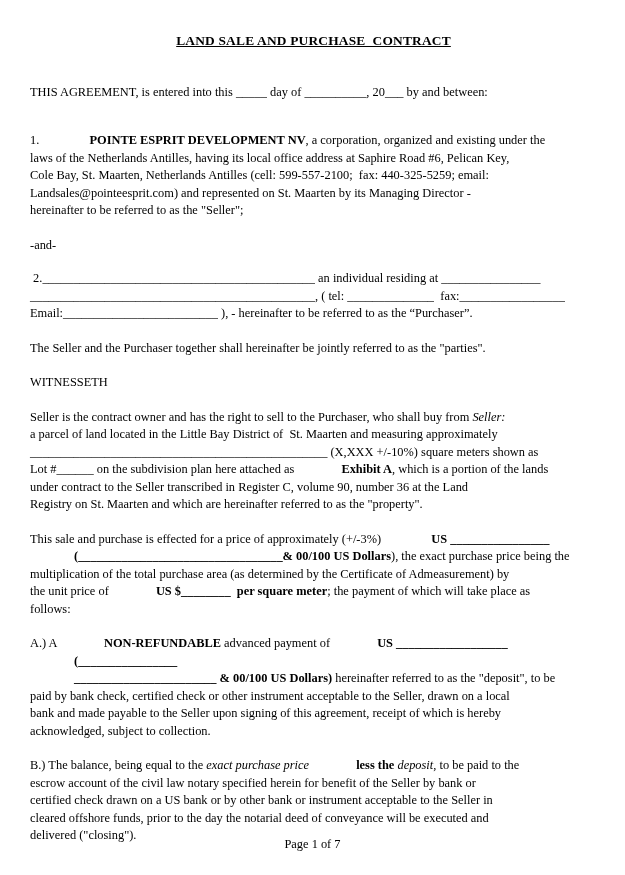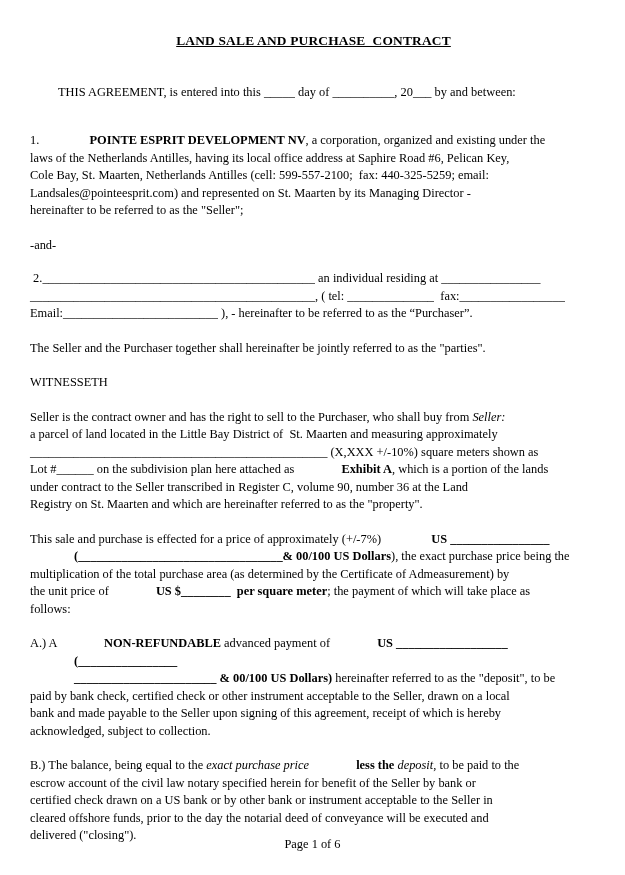--- a/index.html
+++ b/index.html
@@ -9,21 +9,21 @@
     box-sizing:border-box;padding:26px 28px 0 30px;overflow:hidden;
   }
   .doc-title{
     text-align:center;font-weight:bold;text-decoration:underline;
     font-size:13.4px;letter-spacing:.2px;margin:6px 0 34px 0;white-space:pre;
   }
   .para{white-space:pre-wrap;margin:0 0 17px 0;}
   .b{font-weight:bold;padding-left:44px;}
   .i{}
   .bi{font-weight:normal;font-style:italic;}
-  [data-name="paragraph-agreement-intro"]{margin-bottom:31px;margin-left:28px;}
+  [data-name="paragraph-agreement-intro"]{margin-bottom:31px;}
   [data-name="paragraph-and-separator"]{margin-bottom:16px;}
   .page-footer{
     position:absolute;left:0;right:0;bottom:22px;text-align:center;
     font-size:12.4px;color:#000;
   }
 </style>
 </head>
 <body>
 
 <div class="page" data-name="contract-page">
@@ -40,30 +40,30 @@
 ______________________________________________, ( tel: ______________  fax:_________________
 Email:_________________________ ), - hereinafter to be referred to as the </span><span class="i">“Purchaser”</span><span>.</span></div>
       <div class="para" data-name="paragraph-parties-definition"><span>The </span><span class="i">Seller</span><span> and the </span><span class="i">Purchaser</span><span> together shall hereinafter be jointly referred to as the "</span><span class="i">parties</span><span>".</span></div>
       <div class="para" data-name="paragraph-witnesseth-heading"><span>WITNESSETH</span></div>
       <div class="para" data-name="paragraph-property-description"><span class="i">Seller</span><span> is the contract owner and has the right to sell to the </span><span class="i">Purchaser</span><span>, who shall buy from </span><span class="bi">Seller:</span><span>
 a parcel of land located in the Little Bay District of  St. Maarten and measuring approximately
 ________________________________________________ (X,XXX +/-10%) square meters shown as
 Lot #______ on the subdivision plan here attached as </span><span class="b">Exhibit A</span><span>, which is a portion of the lands
 under contract to the </span><span class="i">Seller</span><span> transcribed in Register C, volume 90, number 36 at the Land
 Registry on St. Maarten and which are hereinafter referred to as the "</span><span class="i">property</span><span>".</span></div>
-      <div class="para" data-name="paragraph-purchase-price"><span>This sale and purchase is effected for a price of approximately (+/-7%)  </span><span class="b">US ________________</span><span>
+      <div class="para" data-name="paragraph-purchase-price"><span>This sale and purchase is effected for a price of approximately (+/-3%)  </span><span class="b">US ________________</span><span>
 </span><span class="b">(_________________________________&amp; 00/100 US Dollars</span><span>), the </span><span class="i">exact purchase price</span><span> being the
 multiplication of the total purchase area (as determined by the Certificate of Admeasurement) by
 the unit price of </span><span class="b">US $________  per square meter</span><span>; the payment of which will take place as
 follows:</span></div>
       <div class="para" data-name="paragraph-clause-a-deposit"><span>A.) A </span><span class="b">NON-REFUNDABLE</span><span> advanced payment of </span><span class="b">US __________________</span><span> </span><span class="b">(________________</span><span>
 </span><span class="b">_______________________ &amp; 00/100 US Dollars)</span><span> hereinafter referred to as the "</span><span class="i">deposit</span><span>", to be
 paid by bank check, certified check or other instrument acceptable to the </span><span class="i">Seller</span><span>, drawn on a local
 bank and made payable to the </span><span class="i">Seller</span><span> upon signing of this agreement, receipt of which is hereby
 acknowledged, subject to collection.</span></div>
       <div class="para" data-name="paragraph-clause-b-balance"><span>B.) The balance, being equal to the </span><span class="bi">exact purchase price</span><span class="b"> less the </span><span class="bi">deposit</span><span>, to be paid to the
 escrow account of the civil law notary specified herein for benefit of the </span><span class="i">Seller</span><span> by bank or
 certified check drawn on a US bank or by other bank or instrument acceptable to the </span><span class="i">Seller</span><span> in
 cleared offshore funds, prior to the day the notarial deed of conveyance will be executed and
 delivered ("</span><span class="i">closing</span><span>").</span></div>
     </div>
-  <div class="page-footer" data-name="page-number">Page 1 of 6</div>
+  <div class="page-footer" data-name="page-number">Page 1 of 7</div>
 </div>
 
 </body></html>

